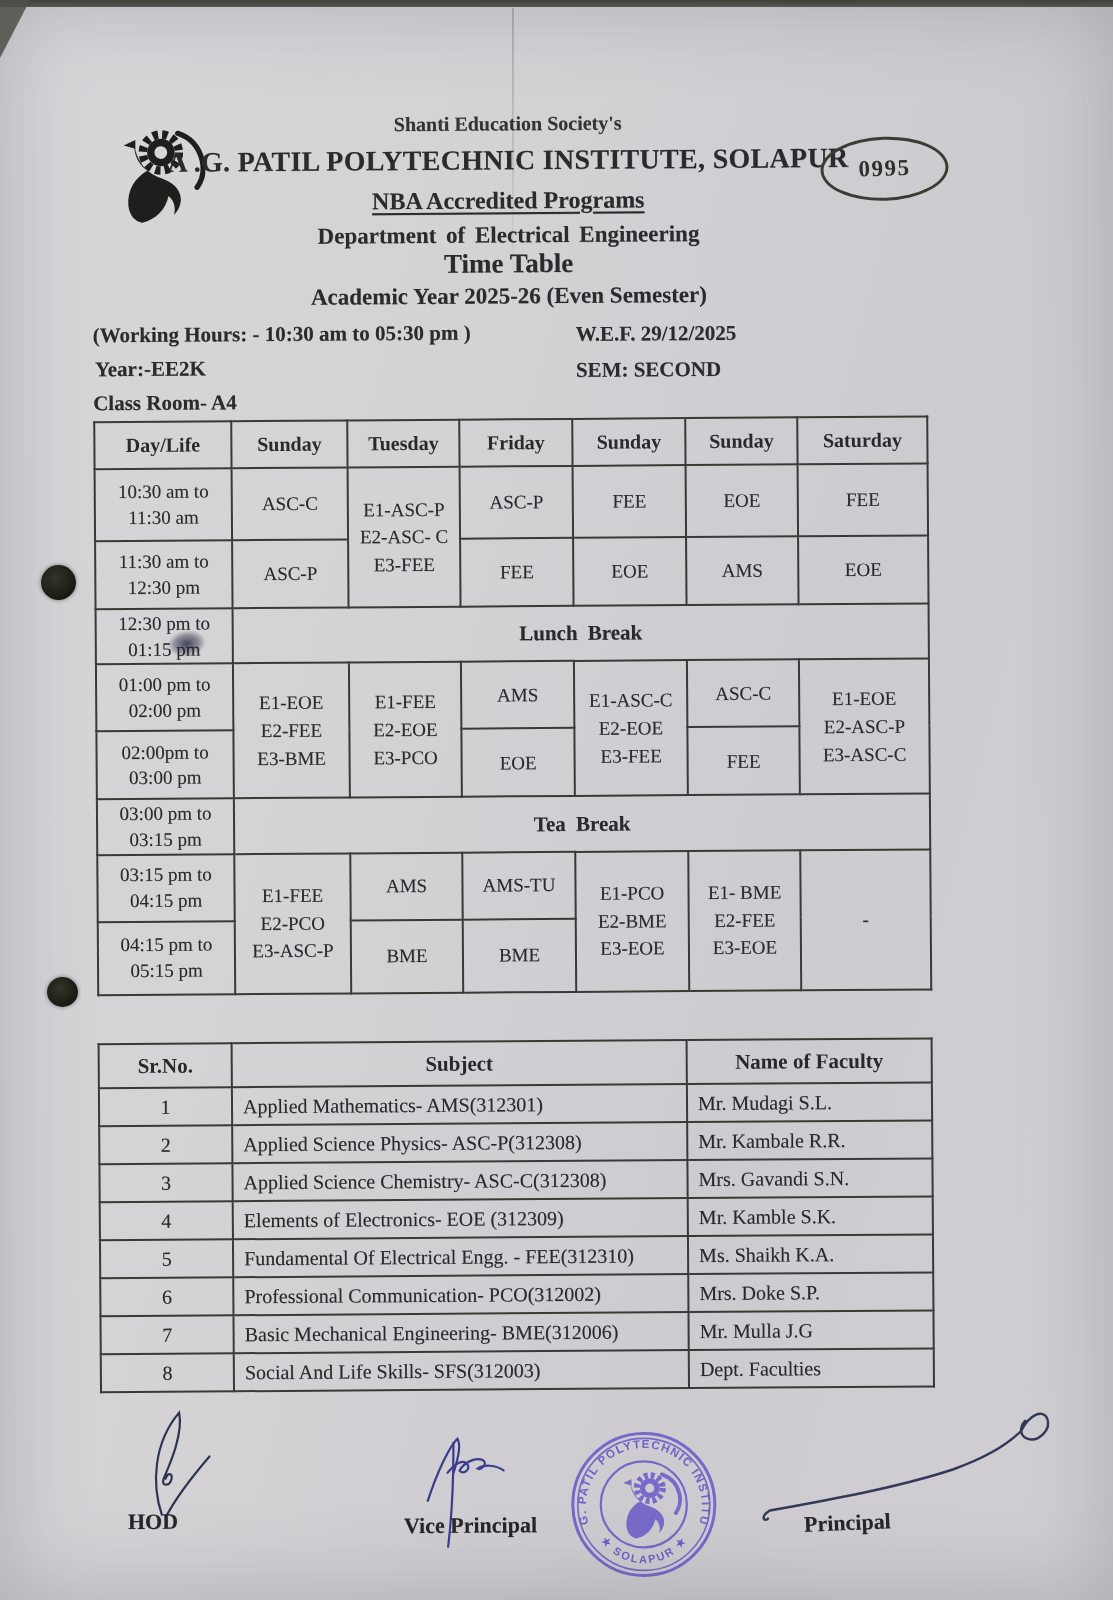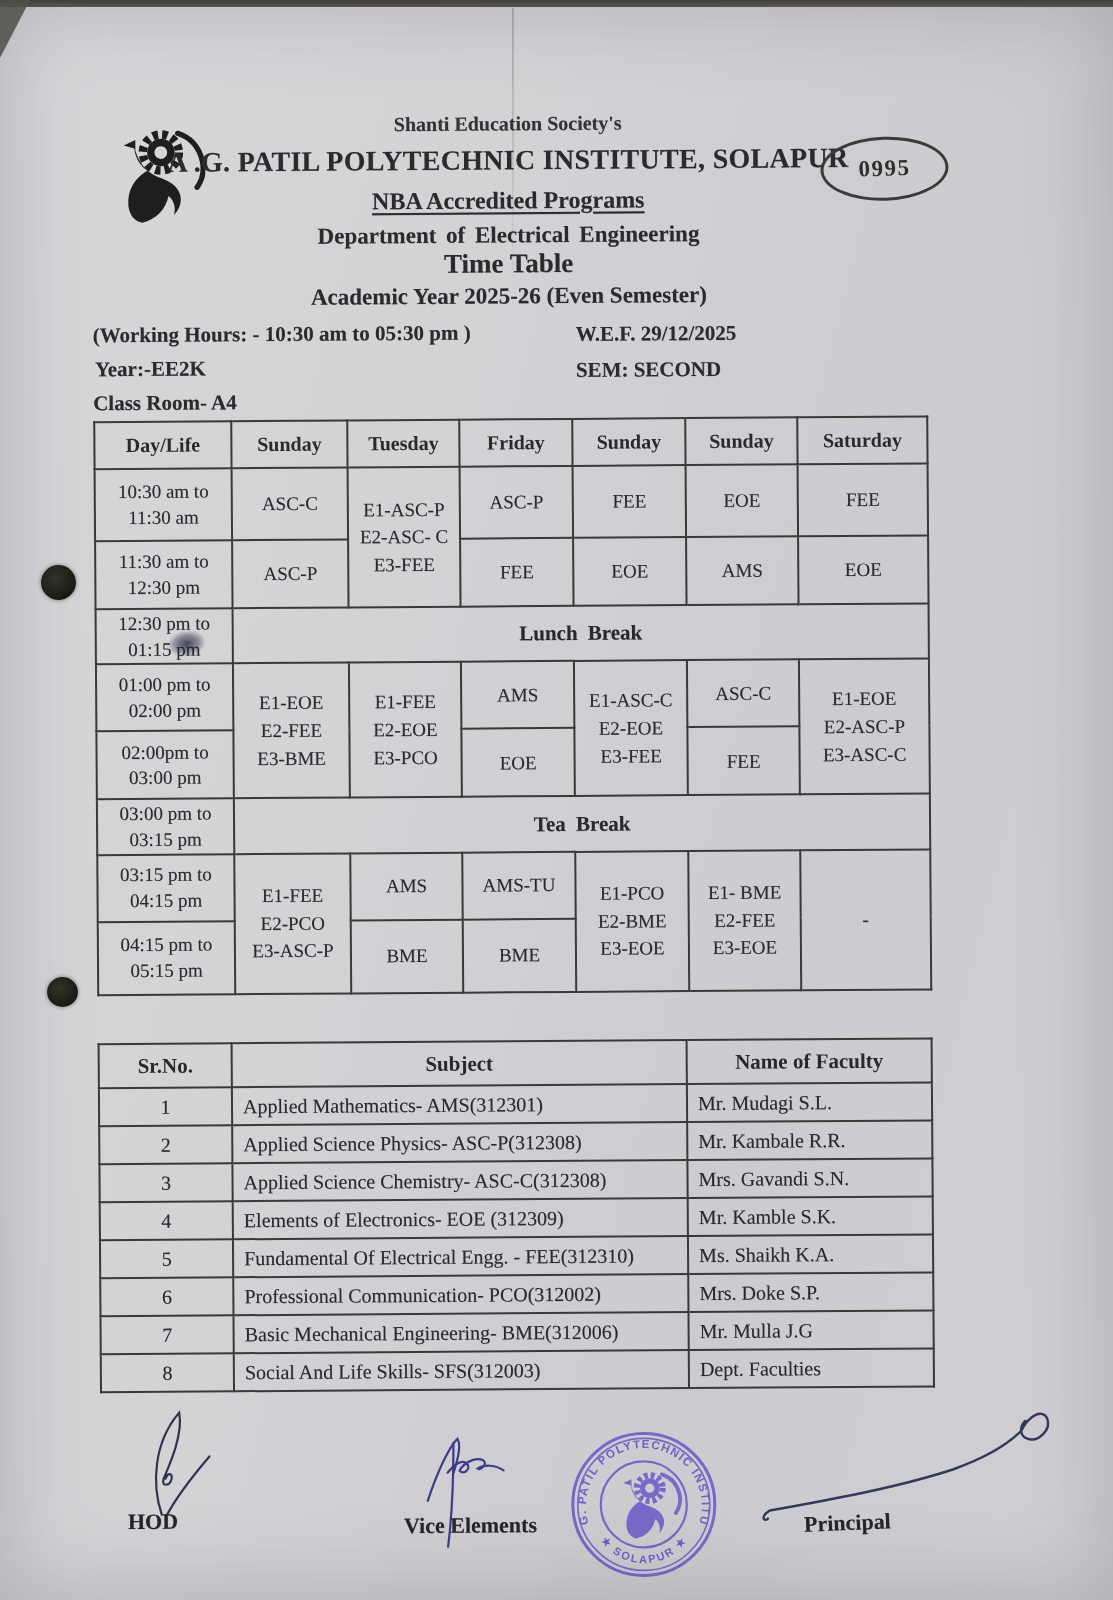--- a/index.html
+++ b/index.html
@@ -267,21 +267,21 @@
     </svg>
     <div class="sig-label soft" id="hod-label">HOD</div>
 
     <svg class="sig" id="vp-sig" width="120" height="130" viewBox="0 0 120 130">
       <g fill="none" stroke="#3c3c8c" stroke-width="2.2" stroke-linecap="round">
         <path d="M14,80 C24,50 36,26 44,18 C48,24 44,40 40,52"></path>
         <path d="M34,52 C42,42 50,38 54,44 C57,49 50,54 46,50 C50,42 62,36 70,40 C74,43 68,50 64,48 C70,44 82,44 90,50"></path>
         <path d="M40,22 C40,55 38,95 34,126"></path>
       </g>
     </svg>
-    <div class="sig-label soft" id="vp-label">Vice Elements</div>
+    <div class="sig-label soft" id="vp-label">Vice Principal</div>
 
     <svg id="stamp" width="152" height="154" viewBox="0 0 152 154" style="color:#6e60c8">
       <g fill="none" stroke="#6e60c8" opacity="0.92">
         <circle cx="76" cy="77" r="71" stroke-width="3"></circle>
         <circle cx="76" cy="77" r="66" stroke-width="1.6"></circle>
         <circle cx="76" cy="77" r="43" stroke-width="2.2"></circle>
       </g>
       <defs>
         <path id="arcTop" d="M 21,97 A 58,58 0 1 1 131,97"></path>
         <path id="arcBot" d="M 33,113 A 52,52 0 0 0 119,113"></path>

